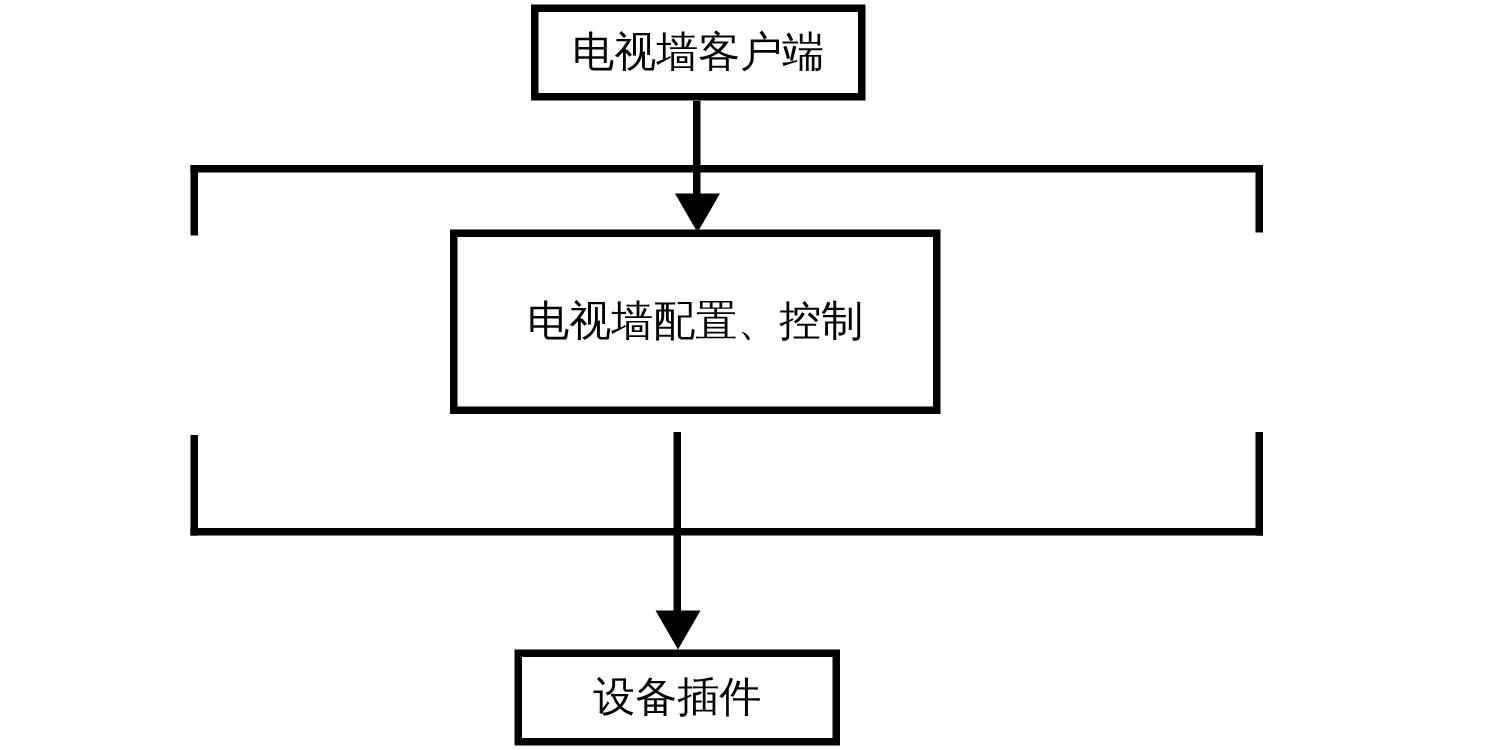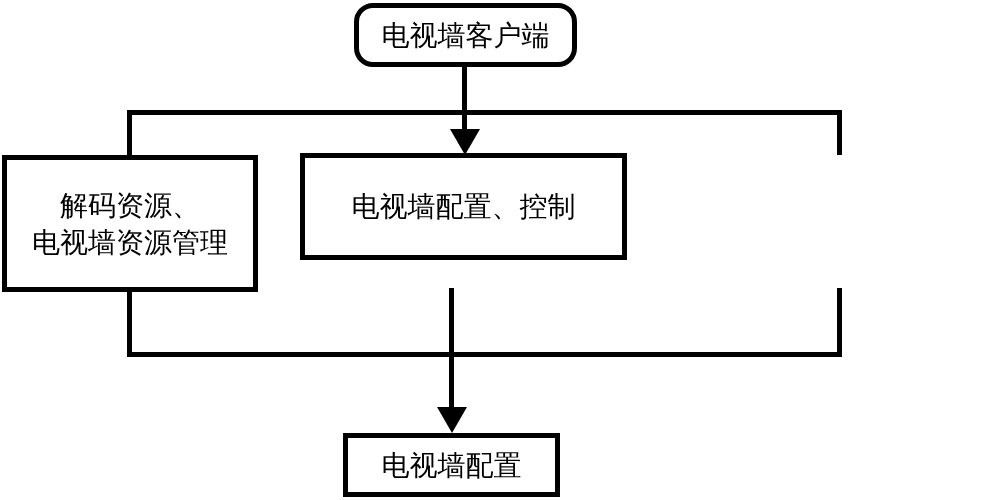--- a/index.html
+++ b/index.html
@@ -23,23 +23,23 @@
     background: #ffffff;
     display: flex;
     flex-direction: column;
     align-items: center;
     justify-content: center;
     text-align: center;
     font-size: 28px;
     line-height: 37px;
     white-space: nowrap;
   }
-  .node-top    { left: 354px; top: 3px;   width: 223px; height: 64px; border-radius: 19px; }
+  .node-top    { left: 354px; top: 3px;   width: 223px; height: 64px; }
   .node-left   { left: 2px;   top: 155px; width: 256px; height: 137px; }
-  .node-mid    { left: 300px; top: 153px; width: 327px; height: 107px; align-items: center; }
+  .node-mid    { left: 300px; top: 153px; width: 327px; height: 123px; align-items: center; }
   .node-right  { left: 688px; top: 153px; width: 297px; height: 137px; }
   .node-bottom { left: 343px; top: 433px; width: 217px; height: 64px; }
   .line {
     position: absolute;
     background: #000000;
   }
   .l-v1 { left: 462px; top: 67px;  width: 5px;   height: 66px; }   
   .l-h1 { left: 127px; top: 110px; width: 715px; height: 5px; }    
   .l-v2 { left: 127px; top: 110px; width: 5px;   height: 47px; }   
   .l-v3 { left: 837px; top: 110px; width: 5px;   height: 45px; }   
@@ -71,27 +71,23 @@
   <div class="line l-v5"></div>
   <div class="line l-h2"></div>
   <div class="line l-v6"></div>
   <div class="arrow-down a1"></div>
   <div class="arrow-down a2"></div>
 
   <div class="node node-top">
     <div>电视墙客户端</div>
   </div>
 
-  <div class="node node-left">
-    <div>解码资源、</div>
-    <div>电视墙资源管理</div>
-  </div>
 
   <div class="node node-mid">
     <div>电视墙配置、控制</div>
   </div>
 
 
   <div class="node node-bottom">
-    <div>电视墙配置</div>
+    <div>设备插件</div>
   </div>
 
 </div>
 
 </body></html>

